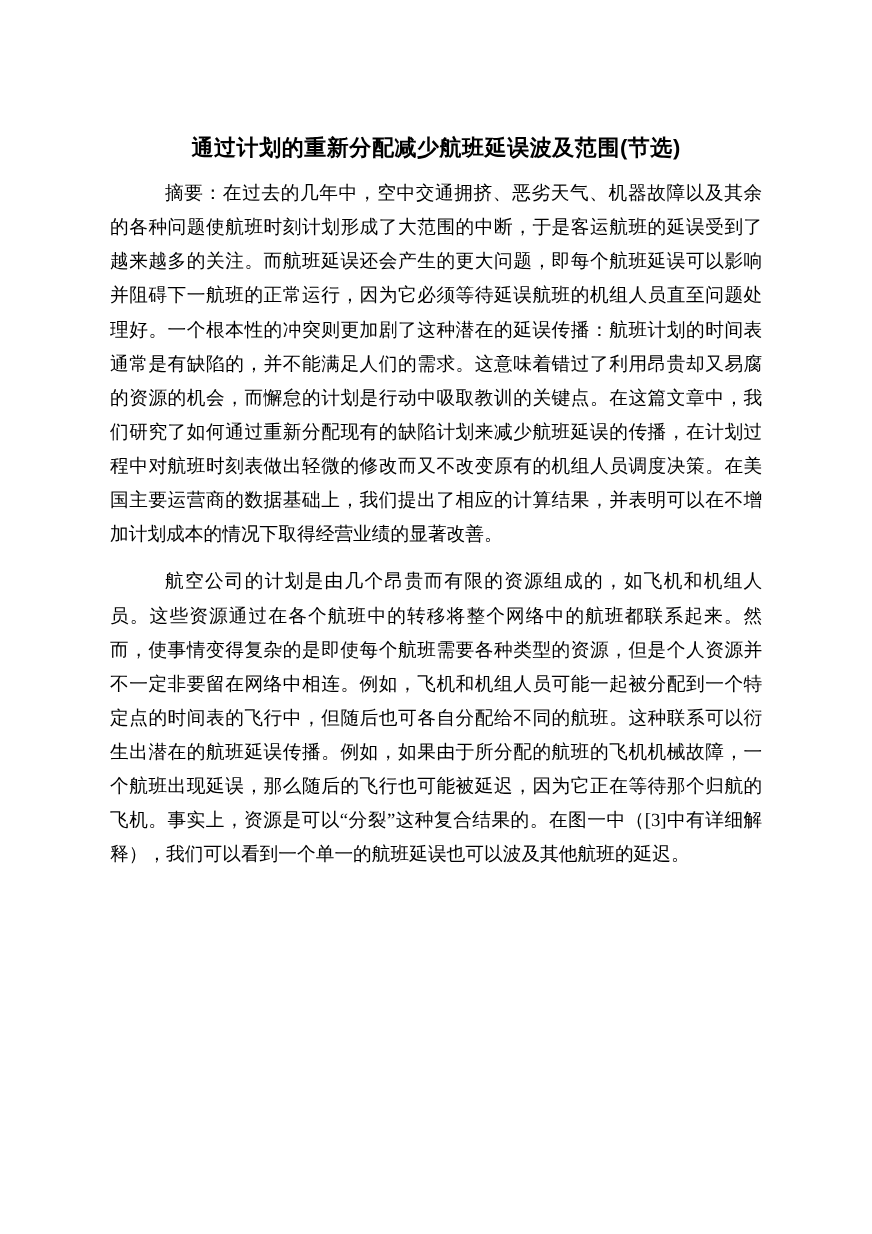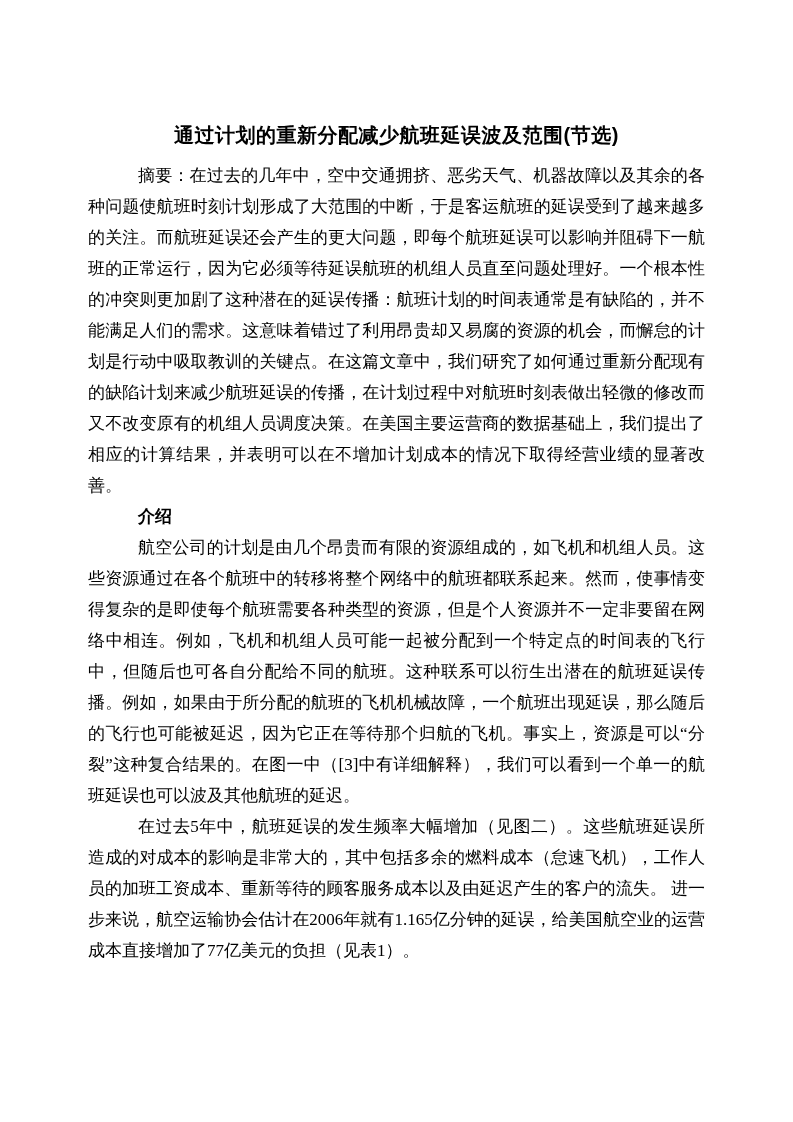--- a/index.html
+++ b/index.html
@@ -29,21 +29,21 @@
     font-family: "Liberation Sans", "DejaVu Sans", sans-serif;
     font-weight: bold;
     font-size: 20px;
     line-height: 26px;
     letter-spacing: 0.5px;
   }
   .body-text {
     margin-top: 12px;
   }
   .body-text p {
-    margin: 0;
+    margin: 12px;
     font-size: 17px;
     line-height: 31px;
     text-align: justify;
     text-justify: inter-character;
     text-indent: 50px;
     word-break: break-all;
   }
   .body-text p.section-heading {
     font-family: "Liberation Sans", "DejaVu Sans", sans-serif;
     font-weight: bold;
@@ -51,18 +51,16 @@
   }
 </style>
 </head>
 <body>
 
 <div class="page">
   <div class="content">
     <h1 class="doc-title">通过计划的重新分配减少航班延误波及范围(节选)</h1>
     <div class="body-text">
       <p>摘要：在过去的几年中，空中交通拥挤、恶劣天气、机器故障以及其余的各种问题使航班时刻计划形成了大范围的中断，于是客运航班的延误受到了越来越多的关注。而航班延误还会产生的更大问题，即每个航班延误可以影响并阻碍下一航班的正常运行，因为它必须等待延误航班的机组人员直至问题处理好。一个根本性的冲突则更加剧了这种潜在的延误传播：航班计划的时间表通常是有缺陷的，并不能满足人们的需求。这意味着错过了利用昂贵却又易腐的资源的机会，而懈怠的计划是行动中吸取教训的关键点。在这篇文章中，我们研究了如何通过重新分配现有的缺陷计划来减少航班延误的传播，在计划过程中对航班时刻表做出轻微的修改而又不改变原有的机组人员调度决策。在美国主要运营商的数据基础上，我们提出了相应的计算结果，并表明可以在不增加计划成本的情况下取得经营业绩的显著改善。</p>
-      <p class="section-heading">介绍</p>
       <p>航空公司的计划是由几个昂贵而有限的资源组成的，如飞机和机组人员。这些资源通过在各个航班中的转移将整个网络中的航班都联系起来。然而，使事情变得复杂的是即使每个航班需要各种类型的资源，但是个人资源并不一定非要留在网络中相连。例如，飞机和机组人员可能一起被分配到一个特定点的时间表的飞行中，但随后也可各自分配给不同的航班。这种联系可以衍生出潜在的航班延误传播。例如，如果由于所分配的航班的飞机机械故障，一个航班出现延误，那么随后的飞行也可能被延迟，因为它正在等待那个归航的飞机。事实上，资源是可以“分裂”这种复合结果的。在图一中（[3]中有详细解释），我们可以看到一个单一的航班延误也可以波及其他航班的延迟。</p>
-      <p>在过去5年中，航班延误的发生频率大幅增加（见图二）。这些航班延误所造成的对成本的影响是非常大的，其中包括多余的燃料成本（怠速飞机），工作人员的加班工资成本、重新等待的顾客服务成本以及由延迟产生的客户的流失。 进一步来说，航空运输协会估计在2006年就有1.165亿分钟的延误，给美国航空业的运营成本直接增加了77亿美元的负担（见表1）。</p>
     </div>
   </div>
 </div>
 
 </body></html>

